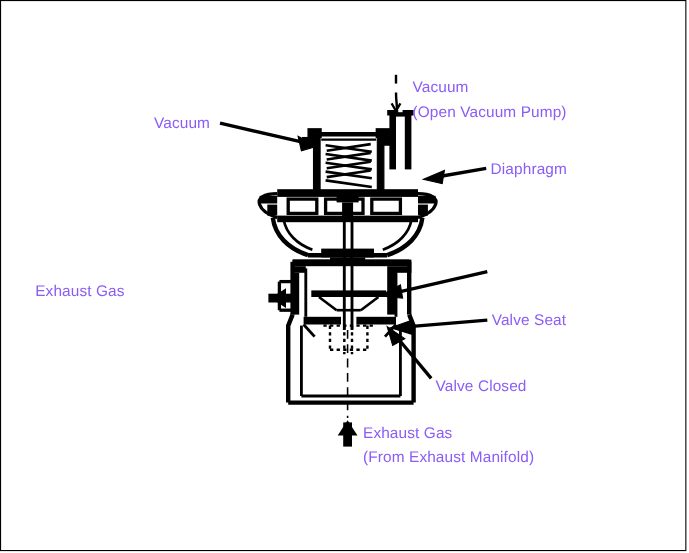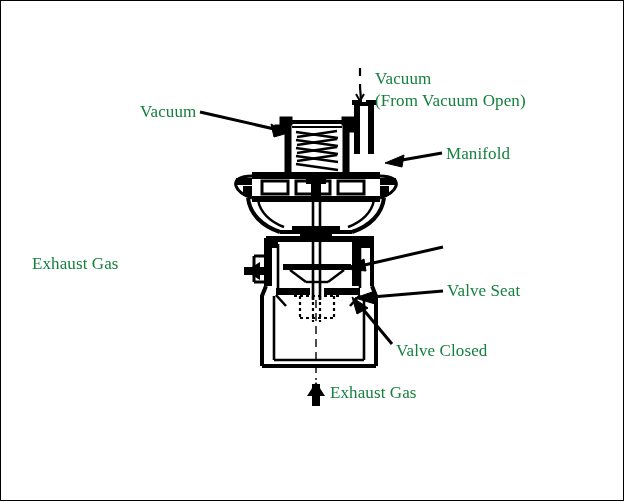--- a/index.html
+++ b/index.html
@@ -25,24 +25,24 @@
     box-sizing: border-box;
   }
   svg#figure {
     position: absolute;
     left: 0; top: 0;
     width: 626px;
     height: 503px;
   }
   .lbl {
     position: absolute;
-    font-family: Liberation Serif, serif;
-    font-size: 17px;
+    font-family: Liberation Sans, sans-serif;
+    font-size: 14px;
     line-height: 21px;
-    color: #15803d;
+    color: #8b5cf6;
     white-space: pre;
     letter-spacing: 0.1px;
   }
   .lbl-2 { line-height: 22px; }
   #lbl-vacuum      { left: 375px; top: 68px; }
   #lbl-spring      { left: 140px; top: 101px; }
   #lbl-diaphragm   { left: 446px; top: 143px; }
   #lbl-valve-open  { left: 447px; top: 236px; }
   #lbl-valve-seat  { left: 447px; top: 280px; }
   #lbl-valve-closed{ left: 396px; top: 340px; }
@@ -265,28 +265,28 @@
       <path d="M355,298 L375,291 L375,304 Z"></path>
     </g>
 
     <g fill="#000" stroke="#000">
       <path d="M392,344 L362,308" stroke-width="3" fill="none"></path>
       <path d="M352,297 L368,308 L357,314 Z"></path>
     </g>
 
   </svg>
 
-  <div class="lbl lbl-2" id="lbl-vacuum"><span>Vacuum</span><br><span>(From Vacuum Open)</span></div>
+  <div class="lbl lbl-2" id="lbl-vacuum"><span>Vacuum</span><br><span>(Open Vacuum Pump)</span></div>
 
   <div class="lbl" id="lbl-spring"><span>Vacuum</span></div>
 
-  <div class="lbl" id="lbl-diaphragm"><span>Manifold</span></div>
+  <div class="lbl" id="lbl-diaphragm"><span>Diaphragm</span></div>
 
 
   <div class="lbl" id="lbl-valve-closed"><span>Valve Closed</span></div>
 
   <div class="lbl" id="lbl-valve-seat"><span>Valve Seat</span></div>
 
   <div class="lbl lbl-2" id="lbl-exh-intake"><span>Exhaust Gas</span><br></div>
 
-  <div class="lbl lbl-2" id="lbl-exh-manifold"><span>Exhaust Gas</span><br></div>
+  <div class="lbl lbl-2" id="lbl-exh-manifold"><span>Exhaust Gas</span><br><span>(From Exhaust Manifold)</span></div>
 
 </div>
 
 </body></html>

